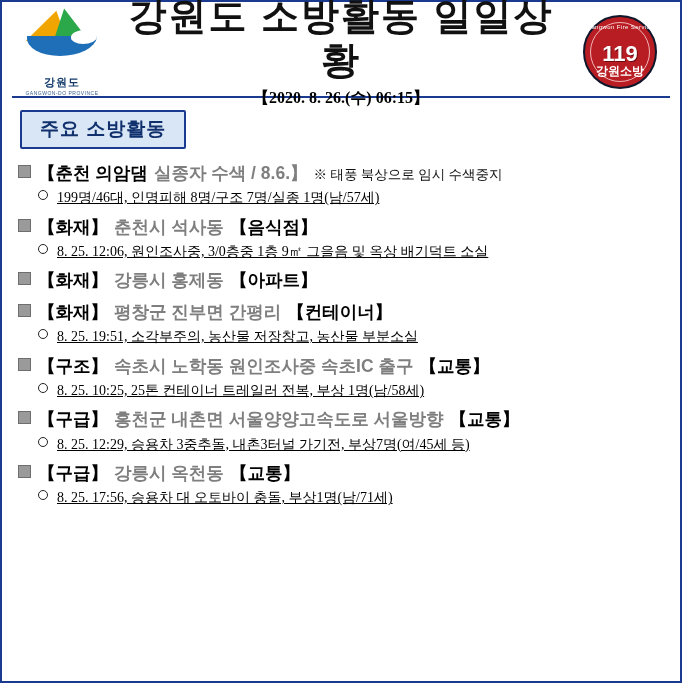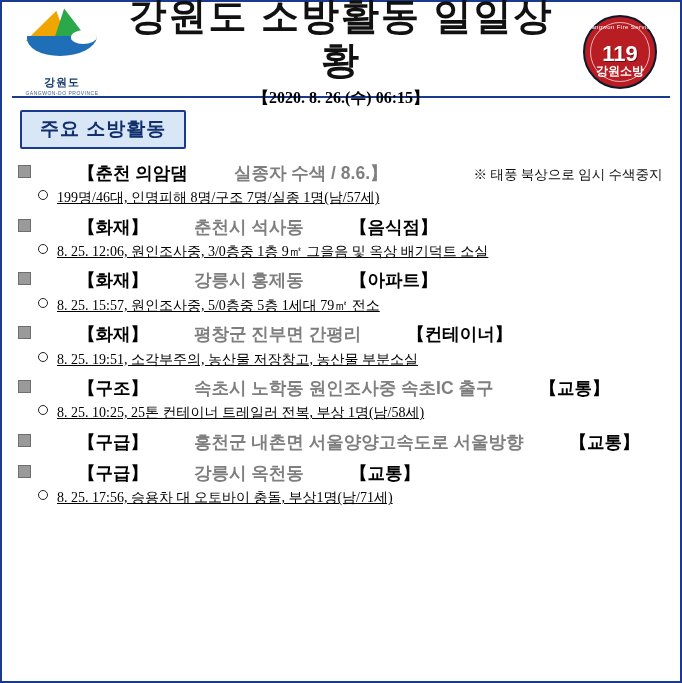--- a/index.html
+++ b/index.html
@@ -195,21 +195,20 @@
   .entry { margin-bottom: 3px; }
 
   .ln-head {
     display: flex;
     align-items: baseline;
     font-size: 17.5px;
     font-weight: bold;
     line-height: 1.62;
     white-space: nowrap;
     font-family: "Liberation Sans", sans-serif;
-    gap: 40px;
   }
   .sq {
     display: inline-block;
     width: 11px; height: 11px;
     background: #9a9a9a;
     border: 1px solid #6e6e6e;
     margin-right: 7px;
     flex: 0 0 auto;
     position: relative;
     top: -1px;
@@ -318,23 +317,20 @@
     </div>
 
     <div class="entry">
       <div class="ln-head">
         <span class="sq"></span>
         <span class="cat">【화재】</span>
         <span class="place">강릉시 홍제동</span>
         <span class="tag">【아파트】</span>
         <span class="note"></span>
       </div>
-      <div class="ln-body">
-        <span class="circ"></span><span>8. 25. 15:57,  원인조사중, 5/0층중 5층 1세대 79㎡ 전소</span>
-      </div>
     </div>
 
     <div class="entry">
       <div class="ln-head">
         <span class="sq"></span>
         <span class="cat">【화재】</span>
         <span class="place">평창군 진부면  간평리</span>
         <span class="tag">【컨테이너】</span>
         <span class="note"></span>
       </div>
@@ -357,20 +353,23 @@
     </div>
 
     <div class="entry">
       <div class="ln-head">
         <span class="sq"></span>
         <span class="cat">【구급】</span>
         <span class="place">홍천군 내촌면 서울양양고속도로 서울방향</span>
         <span class="tag">【교통】</span>
         <span class="note"></span>
       </div>
+      <div class="ln-body">
+        <span class="circ"></span><span>8. 25. 12:29,  승용차 3중추돌, 내촌3터널 가기전, 부상7명(여/45세 등)</span>
+      </div>
     </div>
 
     <div class="entry">
       <div class="ln-head">
         <span class="sq"></span>
         <span class="cat">【구급】</span>
         <span class="place">강릉시 옥천동</span>
         <span class="tag">【교통】</span>
         <span class="note"></span>
       </div>

